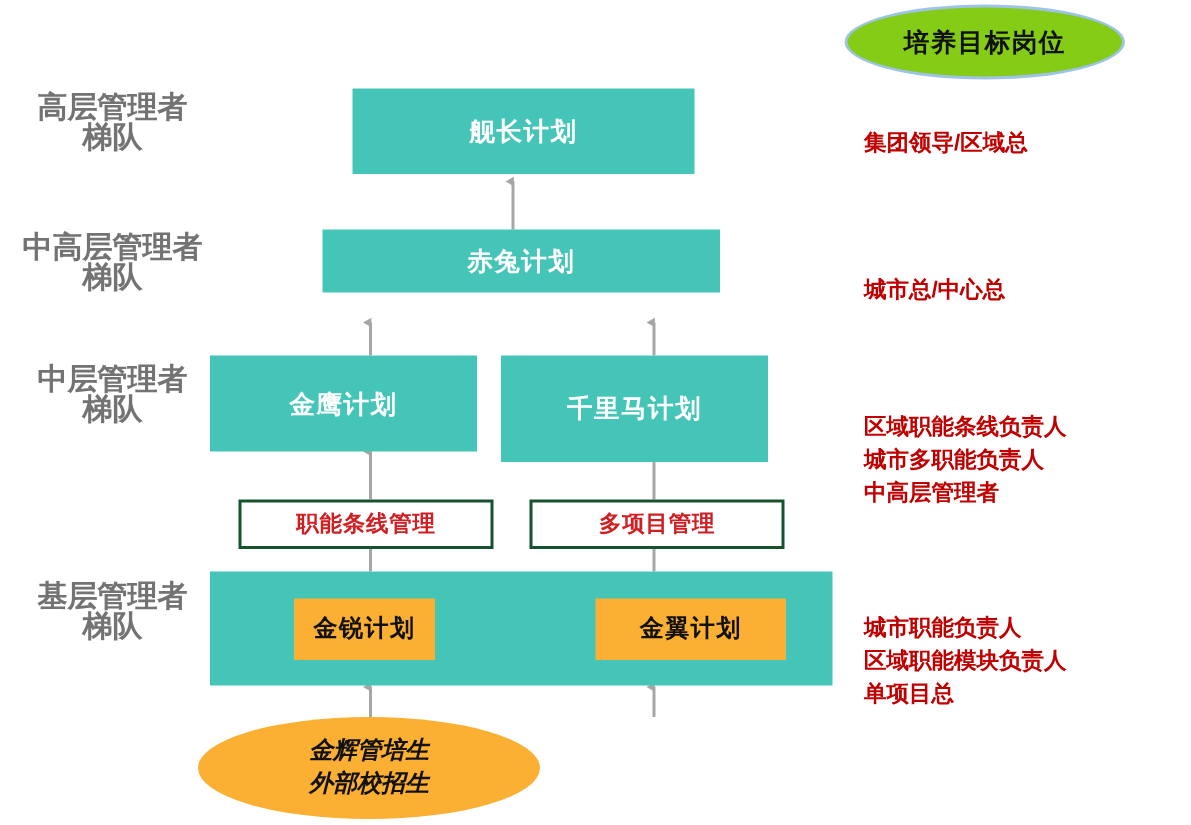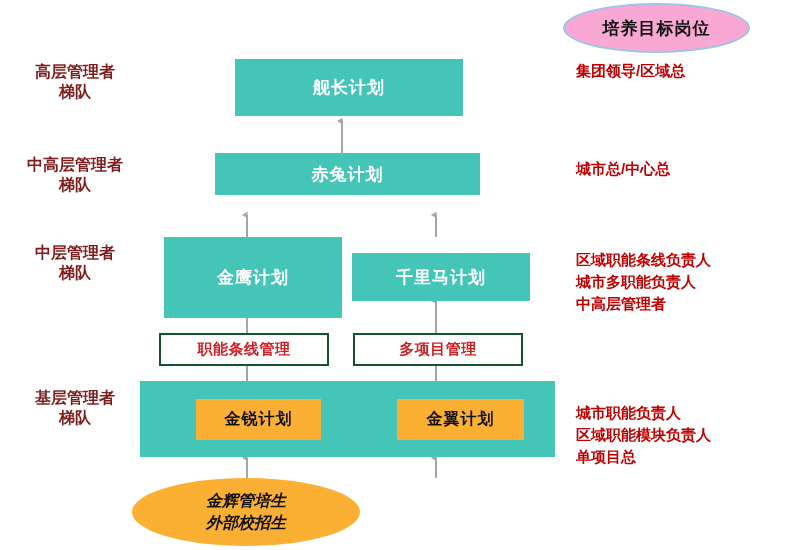--- a/index.html
+++ b/index.html
@@ -18,23 +18,23 @@
   #canvas {
     position: absolute;
     left: 0; top: 0;
     width: 794px;
     height: 550px;
   }
 
   
   .tier-label {
     position: absolute;
-    color: #7f1d1d;
-    font-weight: bold;
-    font-size: 16px;
+    color: #737373;
+    font-weight: bold;
+    font-size: 20px;
     line-height: 20px;
     text-align: center;
     width: 150px;
     left: 0;
     white-space: pre-line;
   }
 
   
   .teal-box {
     position: absolute;
@@ -93,41 +93,42 @@
     align-items: center;
     justify-content: center;
     text-align: center;
     line-height: 22px;
     white-space: pre-line;
   }
 
   
   .header-ellipse {
     position: absolute;
-    background: #f9a8d4;
+    background: #84cc16;
     border: 2px solid #9dc3e6;
     border-radius: 50%;
     color: #111111;
     font-weight: bold;
     font-size: 17px;
     display: flex;
     align-items: center;
     justify-content: center;
     letter-spacing: 1px;
   }
 
   
   .role-block {
     position: absolute;
     color: #c00000;
     font-weight: bold;
     font-size: 15px;
     line-height: 22px;
     white-space: pre-line;
     text-align: left;
+    margin-top: 25px;
   }
 
   
   #connectors {
     position: absolute;
     left: 0; top: 0;
     width: 794px;
     height: 550px;
     pointer-events: none;
   }
@@ -177,51 +178,51 @@
 梯队</div>
 
   <div class="teal-box" style="left:235px; top:59px; width:228px; height:57px;justify-content:center;">
     <span>舰长计划</span>
   </div>
 
   <div class="teal-box" style="left:215px; top:153px; width:265px; height:42px;">
     <span>赤兔计划</span>
   </div>
 
-  <div class="teal-box" style="left:164px; top:237px; width:178px; height:81px;">
+  <div class="teal-box" style="left:140px; top:237px; width:178px; height:64px;">
     <span>金鹰计划</span>
   </div>
 
-  <div class="teal-box" style="left:352px; top:237px; width:178px; height:48px;margin-top:16px;">
+  <div class="teal-box" style="left:334px; top:237px; width:178px; height:71px;">
     <span>千里马计划</span>
   </div>
 
   <div class="red-box" style="left:159px; top:333px; width:166px; height:29px;">
     <span>职能条线管理</span>
   </div>
   <div class="red-box" style="left:353px; top:333px; width:166px; height:29px;">
     <span>多项目管理</span>
   </div>
 
   <div class="base-band" style="left:140px; top:381px; width:415px; height:76px;"></div>
 
-  <div class="orange-box" style="left:196px; top:399px; width:125px; height:41px;">
+  <div class="orange-box" style="left:196px; top:399px; width:94px; height:41px;">
     <span>金锐计划</span>
   </div>
   <div class="orange-box" style="left:397px; top:399px; width:127px; height:41px;">
     <span>金翼计划</span>
   </div>
 
   <div class="ellipse" style="left:132px; top:478px; width:228px; height:68px;font-style:italic;">
     <span>金辉管培生
 外部校招生</span>
   </div>
 
   <div class="role-block" style="left:576px; top:60px; width:215px;">集团领导/区域总</div>
   <div class="role-block" style="left:576px; top:158px; width:215px;">城市总/中心总</div>
   <div class="role-block" style="left:576px; top:249px; width:215px;">区域职能条线负责人
 城市多职能负责人
 中高层管理者</div>
-  <div class="role-block" style="left:576px; top:402px; width:215px;">城市职能负责人
+  <div class="role-block" style="left:576px; top:383px; width:215px;">城市职能负责人
 区域职能模块负责人
 单项目总</div>
 
 </div>
 
 </body></html>

